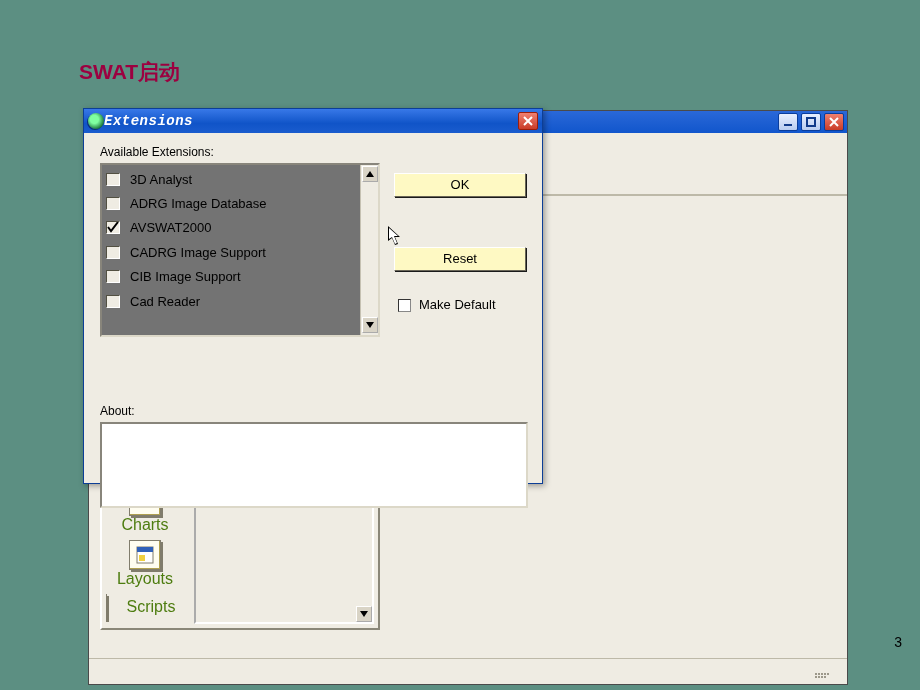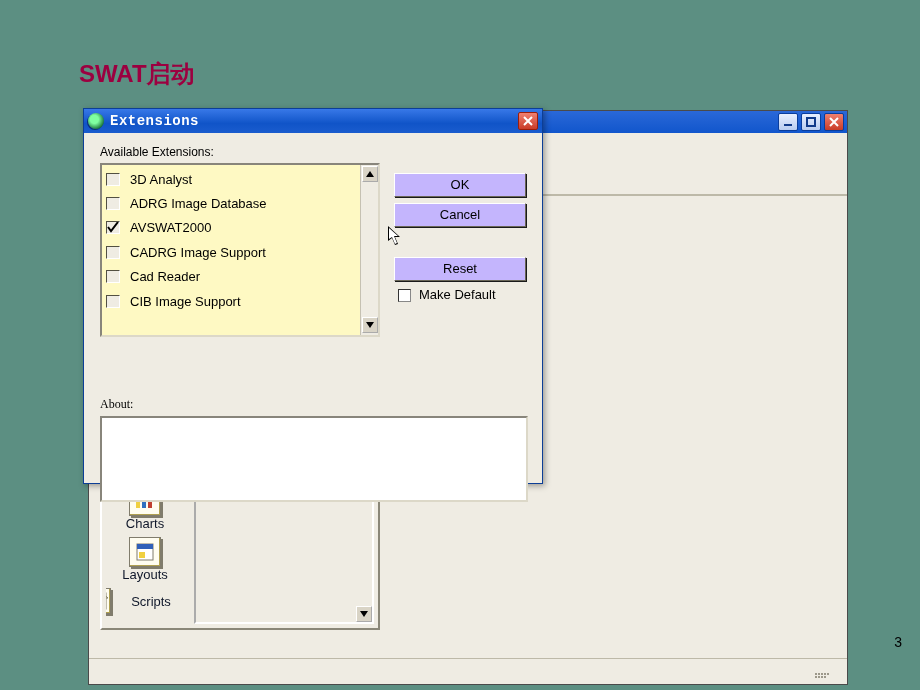--- a/index.html
+++ b/index.html
@@ -12,21 +12,21 @@
     font-size: 13px;
     overflow: hidden;
     position: relative;
   }
   .slide-title {
     position: absolute;
     left: 79px;
     top: 58px;
     color: #9c0040;
     font-weight: bold;
-    font-size: 24px;
+    font-size: 21px;
   }
 
   
   .arcview-window {
     position: absolute;
     left: 88px;
     top: 110px;
     width: 760px;
     height: 575px;
     background: #efece3;
@@ -85,21 +85,21 @@
   .palette-right {
     position:absolute;
     left: 92px; top:4px; right:4px; bottom:4px;
     border: 2px inset #fff;
     background:#efece3;
   }
   .palette-right-scroll {
     position:absolute; right:0; bottom:0; width:16px; height:16px;
     background:#d9d4c6; border:1px outset #fff;
   }
-  .pal-item { display:flex; flex-direction:column; align-items:center; font-size:13px; color:#0f172a; margin-bottom:6px;}
+  .pal-item { display:flex; flex-direction:column; align-items:center; font-size:16px; color:#4d7c0f; margin-bottom:6px;}
   .pal-icon {
     width: 32px; height: 30px;
     background: #fffdf0;
     border: 1px solid #807c6c;
     box-shadow: inset -1px -1px 0 #b0a050, 2px 2px 0 #807c6c;
     display:flex; align-items:center; justify-content:center;
   }
   .palette-scroll-toggle {
     width:16px; height:16px; background:#d9d4c6;
     border:1px outset #fff;
@@ -126,21 +126,21 @@
     top: 108px;
     width: 460px;
     height: 376px;
     background: #efece3;
     border: 1px solid #0c3e96;
     box-shadow: 2px 2px 6px rgba(0,0,0,0.35);
   }
   .dialog-titlebar {
     height: 24px;
     background: linear-gradient(#3878e8, #1054c8 60%, #1a5cce);
-    display:flex; align-items:center; padding:12px 4px; gap:6px;
+    display:flex; align-items:center; padding:12px 4px; gap:0;font-style:italic;
   }
   .dialog-titlebar .icon {
     width:16px; height:16px;
     background: radial-gradient(circle at 40% 40%, #7fffa0 0 30%, #0a5d2a 80%);
     border-radius:50%;
     box-shadow: -1px 1px 0 #0b2e78;
   }
   .dialog-title { color:#fff; font-weight:bold; font-size:14px; font-family: "Courier New", monospace; letter-spacing:0.5px;}
   .dialog-close {
     margin-left:auto;
@@ -149,21 +149,21 @@
     border:1px solid #9c1d0a; border-radius:2px;
     display:flex; align-items:center; justify-content:center;
   }
   .dialog-body { position:relative; padding:12px 16px 10px 16px; color:#000; }
   .label { font-size:12px; margin-bottom:4px; }
 
   .listwrap {
     position:relative;
     width: 280px; height: 174px;
     border: 2px inset #dcd8c8;
-    background:#fef9c3;
+    background:#737373;
   }
   .listwrap-scroll {
     position:absolute; right:0; top:0; bottom:0; width:18px;
     background:#efece3; border-left:1px solid #c5c1b2;
   }
   .sb-btn { width:16px; height:16px; margin:1px; background:#d9d4c6; border:1px outset #fff; display:flex; align-items:center; justify-content:center;}
   .list {
     position:absolute; left:4px; top:2px; right:20px; bottom:2px;
     overflow:hidden;
   }
@@ -174,37 +174,37 @@
     border-top-color:#525042; border-left-color:#525042;
     border-bottom-color:#fff; border-right-color:#fff;
     background:#efece3;
     display:flex; align-items:center; justify-content:center;
     flex-shrink:0;
   }
   .list-label { font-size:13px; color:#000; }
 
   .btncol { position:absolute; right:16px; top:40px; width:132px; }
   .winbtn {
-    width:132px; height:24px; margin-bottom:6px;
-    background:#c4b5fd;
+    width:132px; height:24px; margin-bottom:26px;
+    background:#fef9c3;
     border:1px solid #6a6658;
     border-top-color:#fff; border-left-color:#fff;
     border-bottom-color:#6a6658; border-right-color:#6a6658;
     box-shadow: 1px 1px 0 #1a1a1a;
     font-size:13px; text-align:center; line-height:22px;
   }
   .btn-gap { height:24px; }
   .makedef { display:flex; align-items:flex-end; gap:8px; margin-top:4px; margin-left:4px;}
   .makedef .mchk {
     width:13px; height:13px;
     border: 1px inset #888; background:#fff;
   }
 
   .about {
-    position:absolute; left:16px; top:264px;font-family:Liberation Serif, serif;
+    position:absolute; left:16px; top:271px;
   }
   .about-box {
     width: 428px; height: 86px;
     border: 2px inset #dcd8c8;
     background:#fff; margin-top:4px;
   }
 
   .cursor {
     position:absolute; left:388px; top:226px; width:16px; height:22px; pointer-events:none;
   }
@@ -329,45 +329,44 @@
               </svg>
             </div>
             <span class="list-label">AVSWAT2000</span>
           </div>
           <div class="list-row">
             <div class="chk"></div>
             <span class="list-label">CADRG Image Support</span>
           </div>
           <div class="list-row">
             <div class="chk"></div>
+            <span class="list-label">CIB Image Support</span>
+          </div>
+          <div class="list-row">
+            <div class="chk"></div>
             <span class="list-label">Cad Reader</span>
-          </div>
-          <div class="list-row">
-            <div class="chk"></div>
-            <span class="list-label">CIB Image Support</span>
           </div>
         </div>
       <div class="listwrap-scroll">
         <div class="sb-btn">
             <svg width="8" height="8">
               <path d="M4 1 L8 7 L0 7 Z" fill="#000"></path>
             </svg>
           </div>
         <div style="flex:1"></div>
         <div class="sb-btn" style="position:absolute;bottom:1px;left:0">
             <svg width="8" height="8">
               <path d="M0 1 L8 1 L4 7 Z" fill="#000"></path>
             </svg>
           </div>
       </div>
     </div>
 
     <div class="btncol">
       <div class="winbtn">OK</div>
-      <div class="winbtn">Cancel</div>
       <div class="btn-gap"></div>
       <div class="winbtn">Reset</div>
       <div class="makedef">
         <div class="mchk"></div>
         <span>Make Default</span>
       </div>
     </div>
 
     <div class="about">
       <div class="label">About:</div>

